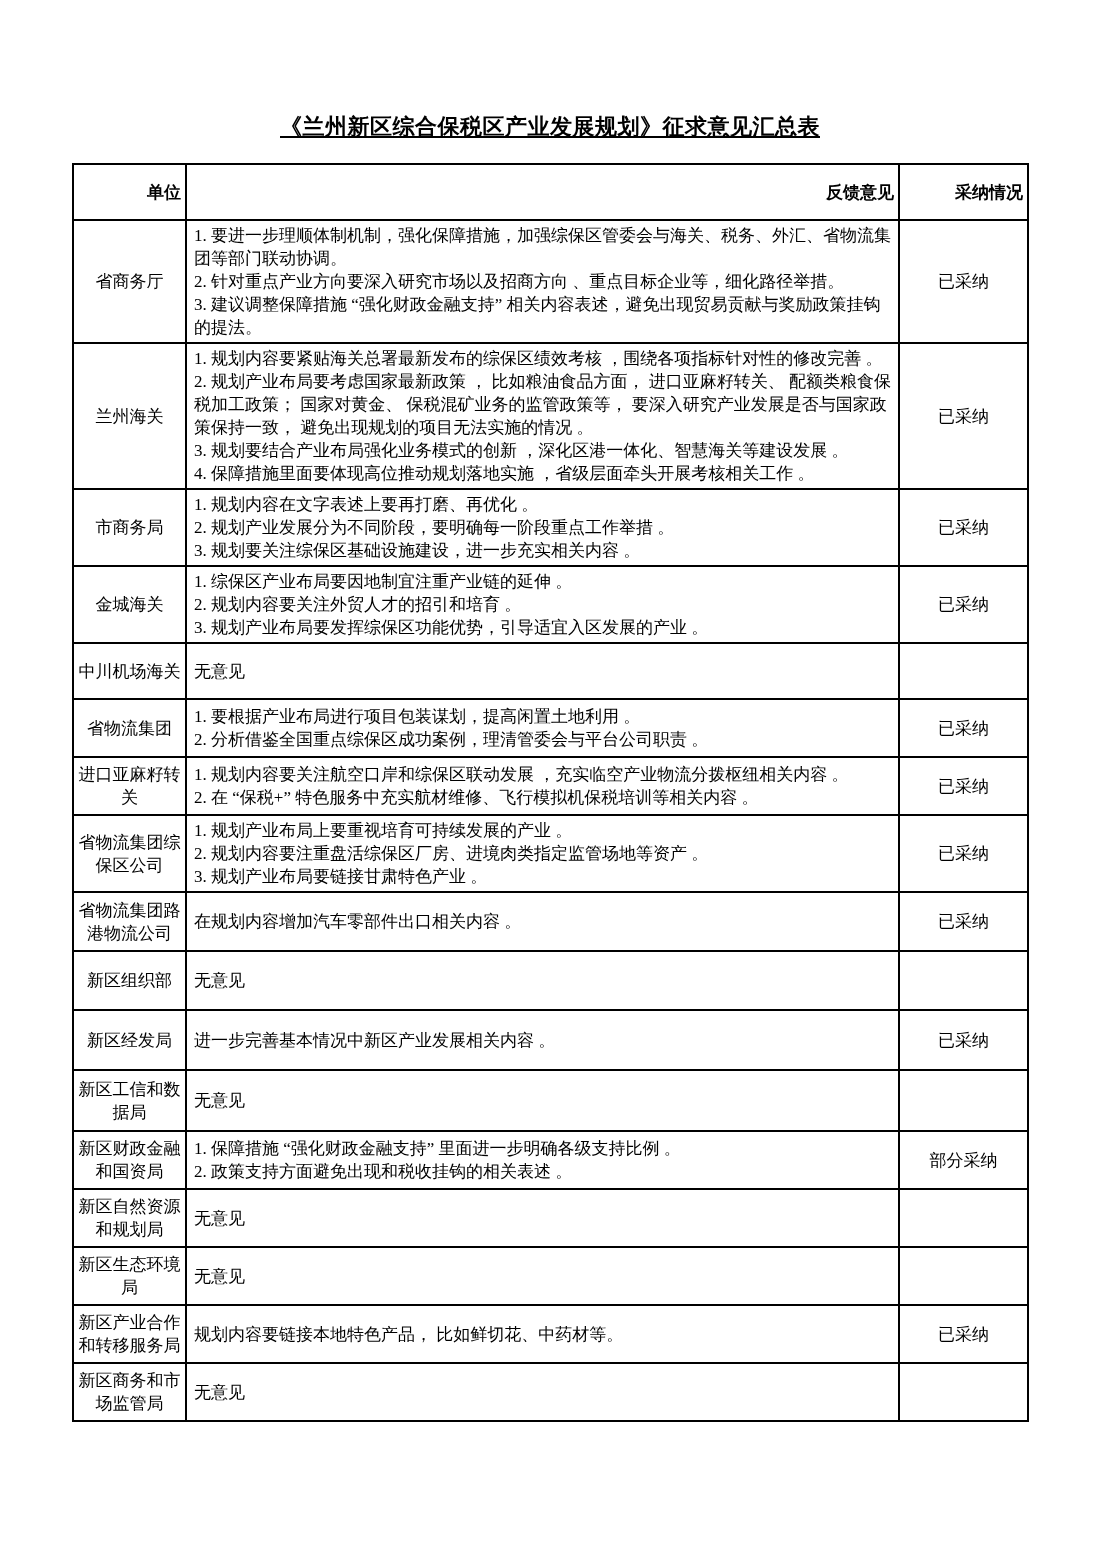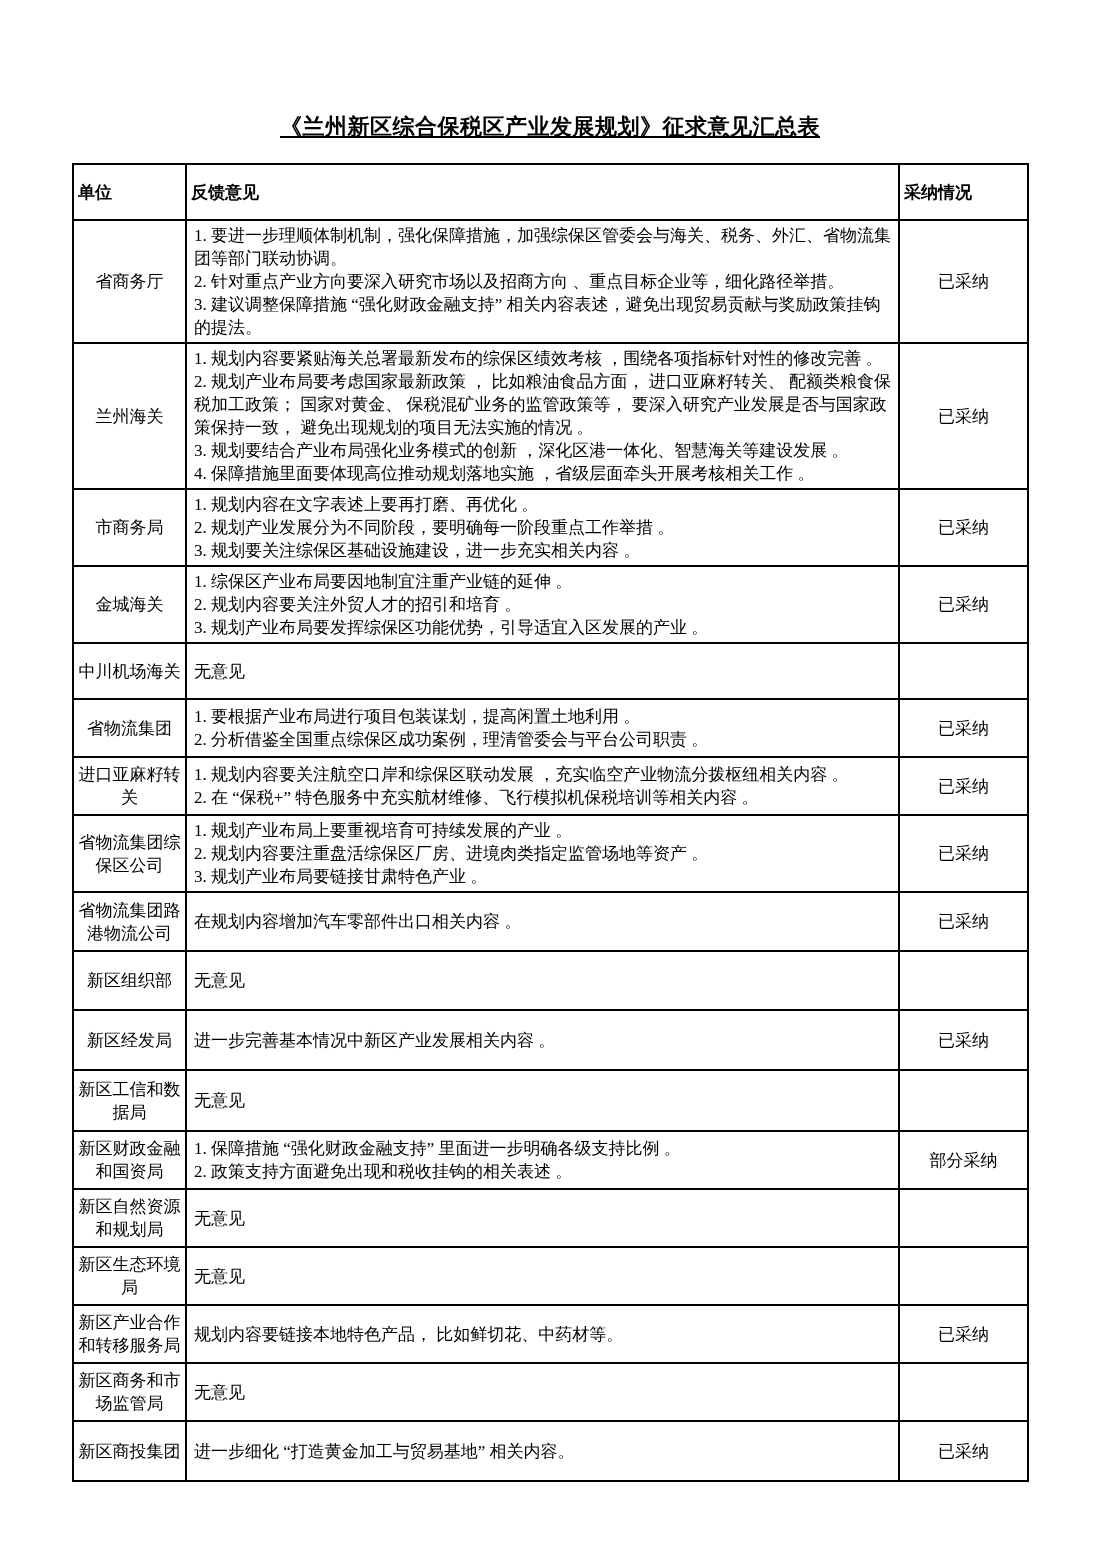--- a/index.html
+++ b/index.html
@@ -37,21 +37,21 @@
 
   .summary-table th,
   .summary-table td {
     border: 2px solid #000000;
     font-size: 17px;
     line-height: 23px;
     vertical-align: middle;
   }
   .summary-table th {
     font-weight: bold;
-    text-align: left;
+    text-align: right;
     padding: 4px;
   }
   td.unit-cell {
     text-align: center;
     padding: 5px 4px;
   }
   td.feedback-cell {
     text-align: left;
     padding: 3px 7px;
   }
@@ -227,22 +227,15 @@
     </tr>
 
     <tr style="height:58px">
       <td class="unit-cell">新区商务和市场监管局</td>
       <td class="feedback-cell centered">
         <div>无意见</div>
       </td>
       <td class="adoption-cell"></td>
     </tr>
 
-    <tr style="height:60px">
-      <td class="unit-cell">新区商投集团</td>
-      <td class="feedback-cell">
-        <div>进一步细化 “打造黄金加工与贸易基地” 相关内容。</div>
-      </td>
-      <td class="adoption-cell">已采纳</td>
-    </tr>
 
   </tbody>
 </table>
 
 </body></html>

